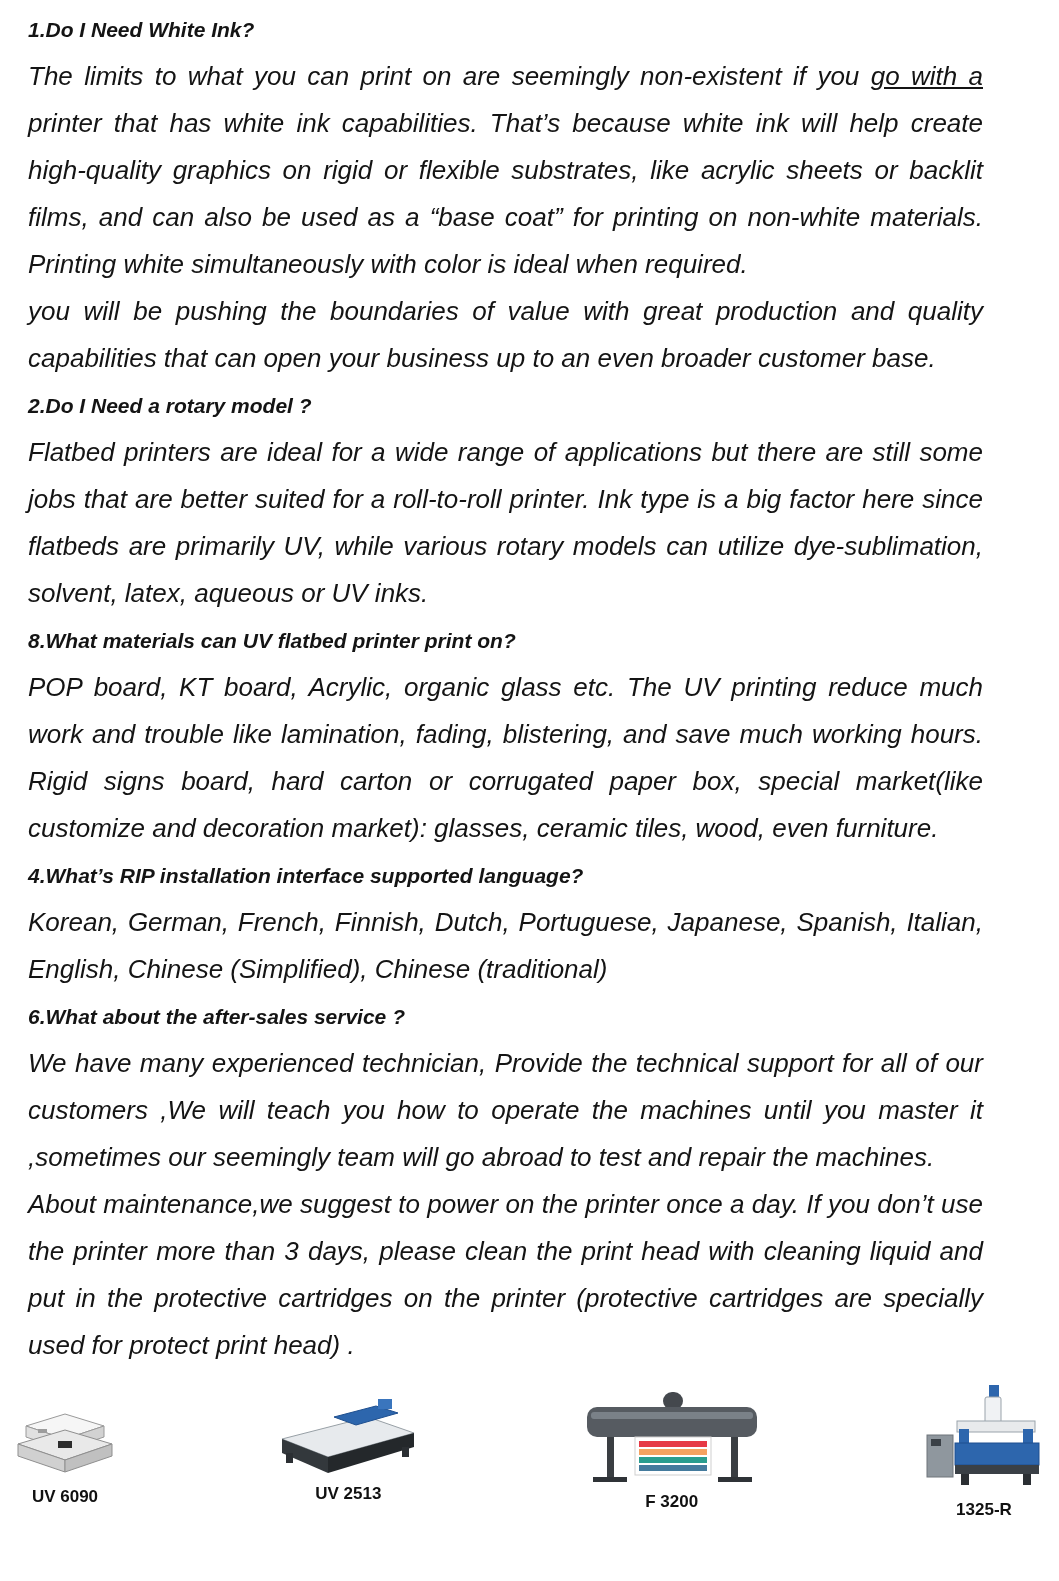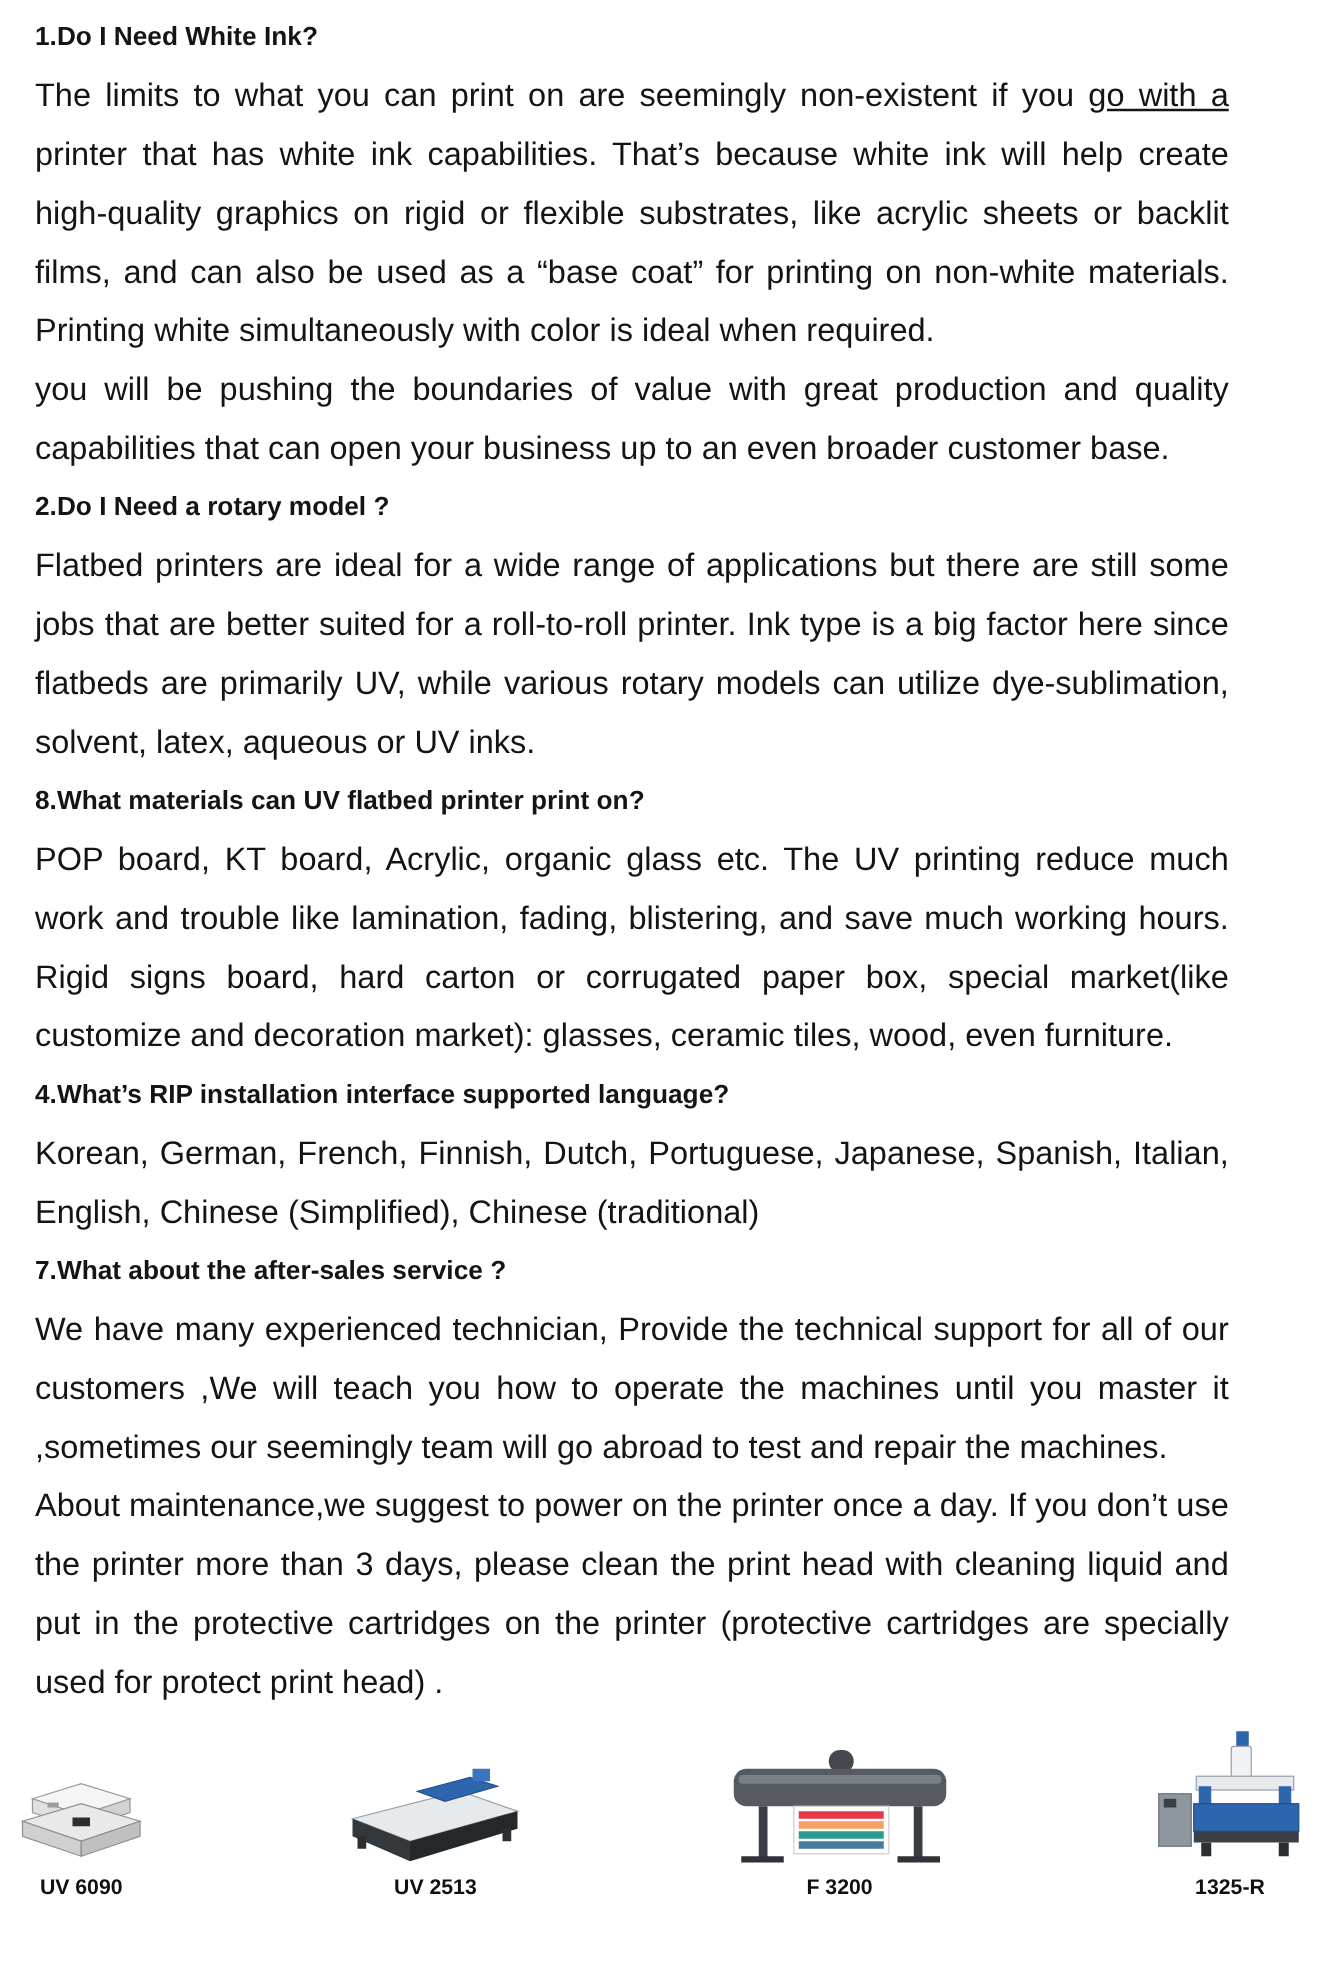--- a/index.html
+++ b/index.html
@@ -5,36 +5,37 @@
   * { margin:0; padding:0; box-sizing:border-box; }
   html, body { background:#ffffff; }
   body {
     width:1059px; min-height:1581px;
     font-family:"Liberation Sans", sans-serif;
     color:#141414;
     position:relative;
   }
   .doc {
     padding:6px 76px 0 28px;
+    font-style:italic;
   }
   .q-heading {
     font-size:21px;
     font-weight:bold;
     line-height:47px;
     text-align:left;
   }
   .answer {
     font-size:26px;
     line-height:47px;
     text-align:justify;
   }
   .u { text-decoration:underline; }
   .products {
     display:flex;
-    align-items:flex-end;
+    align-items:center;
     justify-content:space-between;
     padding:6px 16px 12px 14px;
     margin-top:4px;
   }
   .product {
     display:flex;
     flex-direction:column;
     align-items:center;
   }
   .product figcaption {
@@ -66,21 +67,21 @@
     <h2 class="q-heading">8.What materials can UV flatbed printer print on?</h2>
     <p class="answer">POP board, KT board, Acrylic, organic glass etc. The UV printing reduce much work and trouble like lamination, fading, blistering, and save much working hours. Rigid signs board, hard carton or corrugated paper box, special market(like customize and decoration market): glasses, ceramic tiles, wood, even furniture.</p>
   </section>
 
   <section>
     <h2 class="q-heading">4.What’s RIP installation interface supported language?</h2>
     <p class="answer">Korean, German, French, Finnish, Dutch, Portuguese, Japanese, Spanish, Italian, English, Chinese (Simplified), Chinese (traditional)</p>
   </section>
 
   <section>
-    <h2 class="q-heading">7.What about the after-sales service ?</h2>
+    <h2 class="q-heading">6.What about the after-sales service ?</h2>
     <p class="answer">We have many experienced technician, Provide the technical support for all of our customers ,We will teach you how to operate the machines until you master it ,sometimes our seemingly team will go abroad to test and repair the machines.</p>
   </section>
 
   <section>
     <p class="answer">About maintenance,we suggest to power on the printer once a day. If you don’t use the printer more than 3 days, please clean the print head with cleaning liquid and put in the protective cartridges on the printer (protective cartridges are specially used for protect print head) .</p>
   </section>
 
 </div>
 
 <div class="products">

